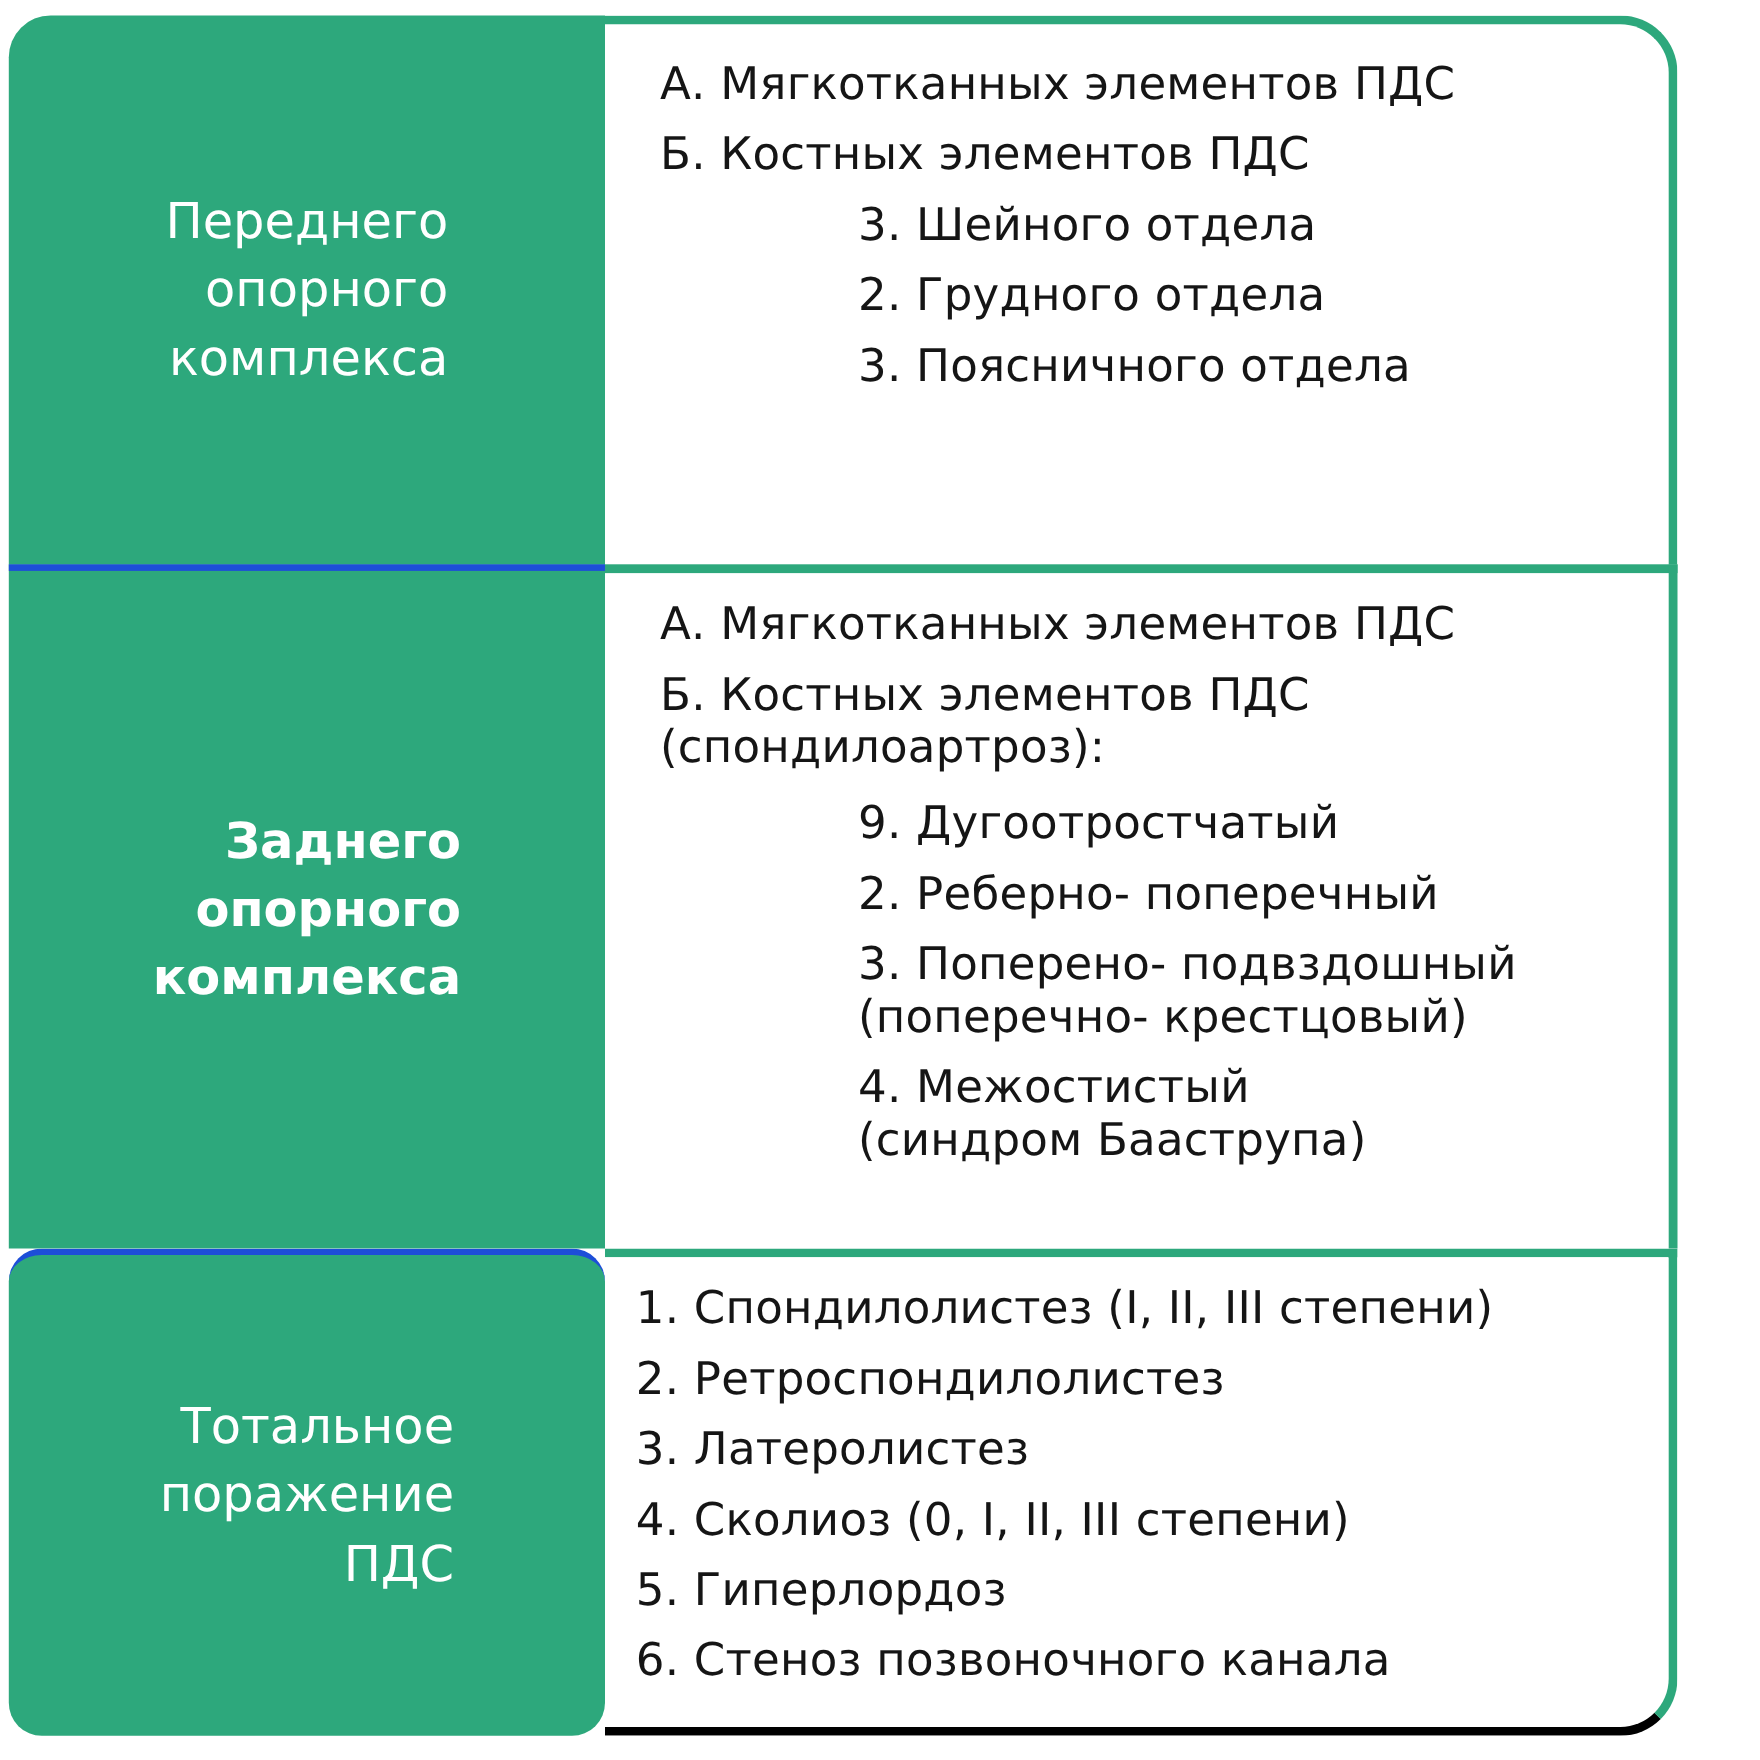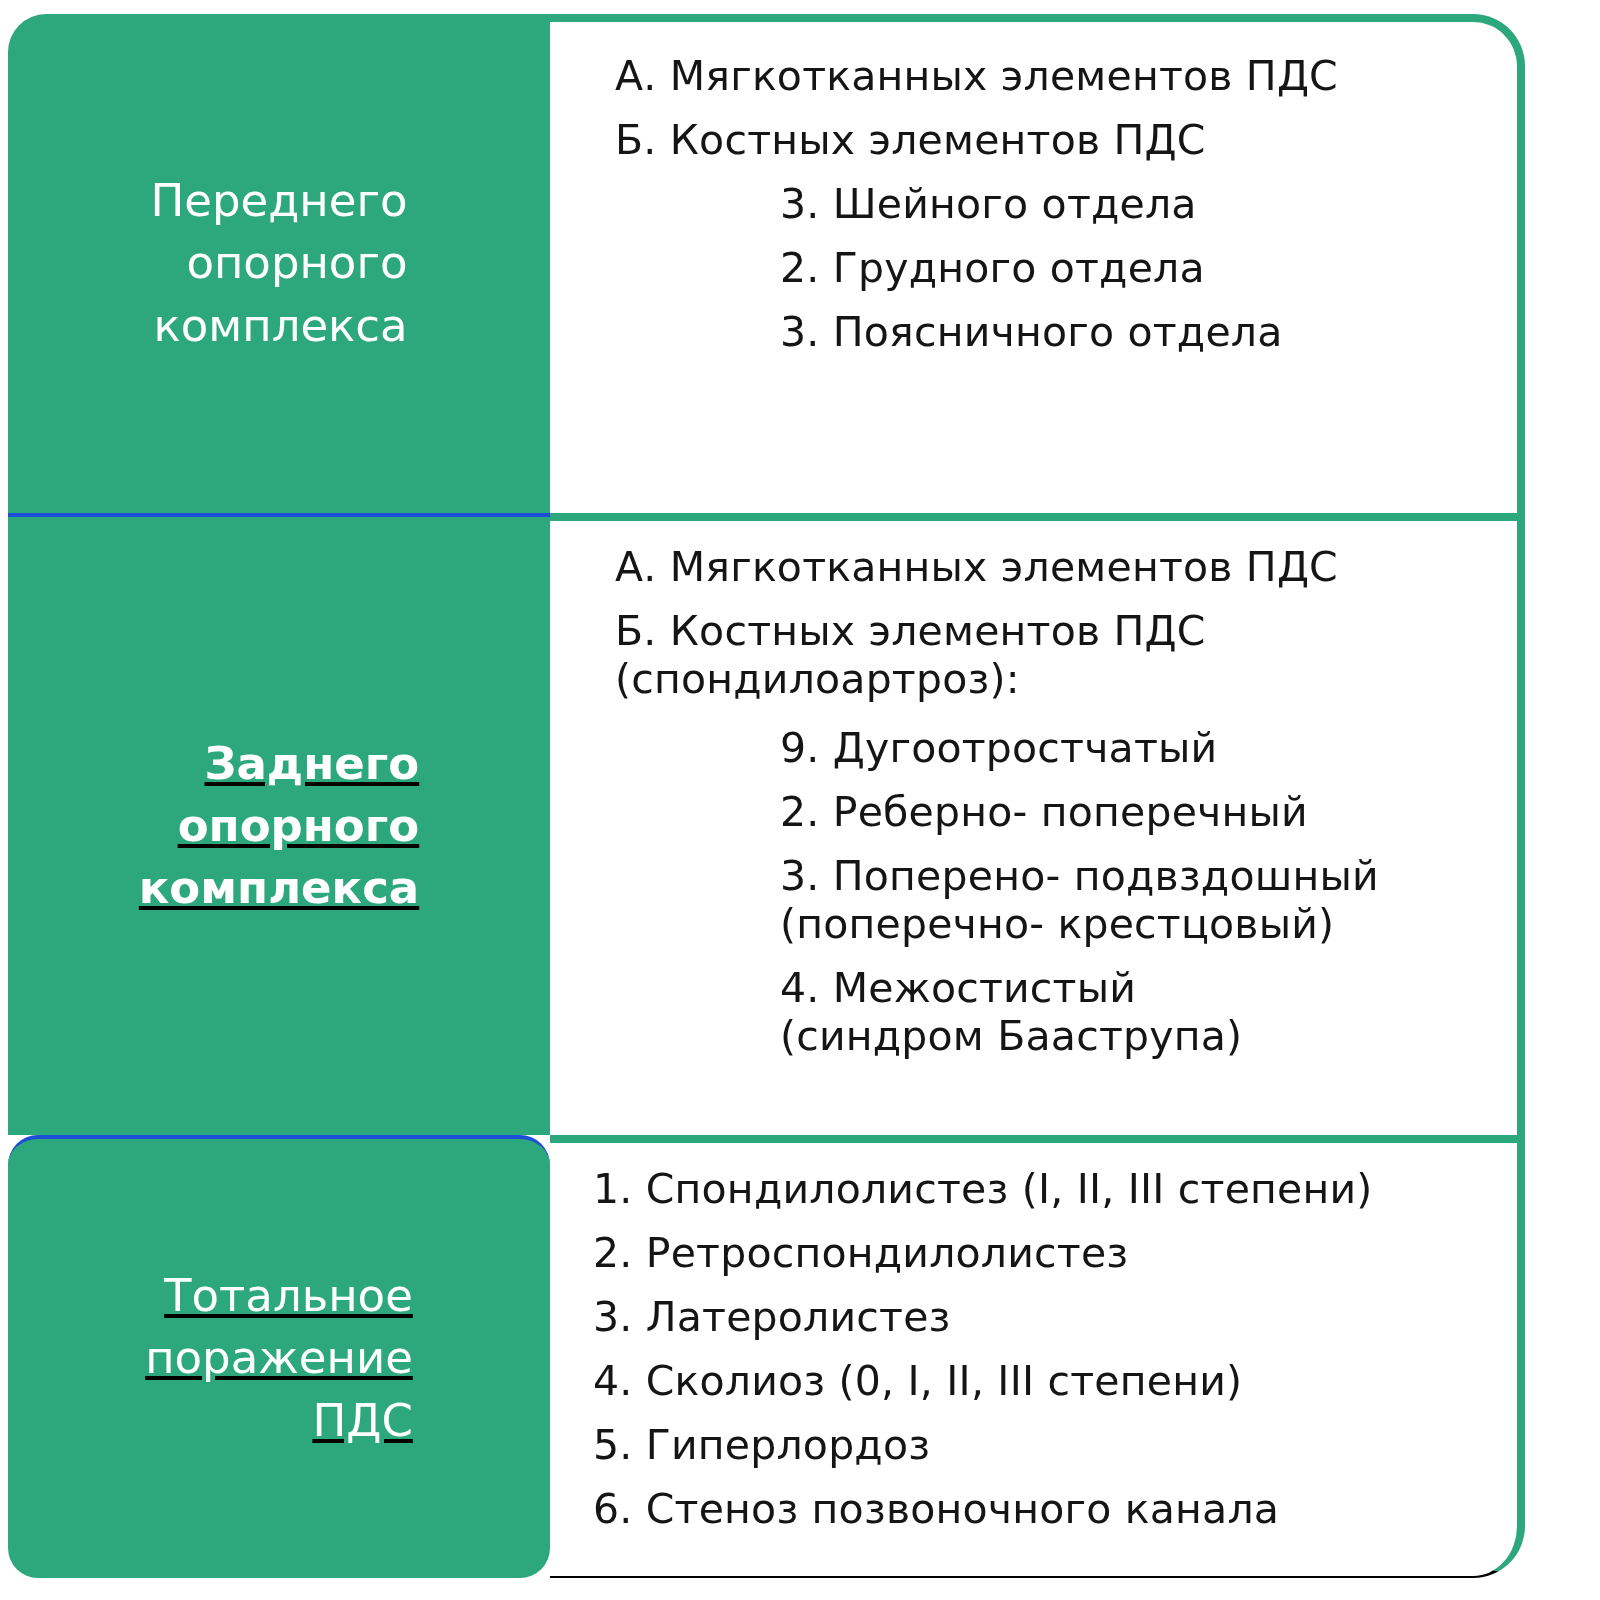--- a/index.html
+++ b/index.html
@@ -20,52 +20,51 @@
     display: grid;
     grid-template-columns: 542px 1fr;
   }
   .cell-left {
     background: #2DA87C;
     display: flex;
     align-items: center;
     justify-content: center;
   }
   .row-1 .cell-left { border-top-left-radius: 38px; }
-  .row-2 .cell-left, .row-3 .cell-left { border-top: 4px solid #1d4ed8; text-decoration: underline; }
+  .row-2 .cell-left, .row-3 .cell-left { border-top: 6px solid #1d4ed8; }
   .row-3 .cell-left { border-bottom-left-radius: 50px; border-radius: 30px; }
   .header {
     color: #ffffff;
     font-size: 45px;
     line-height: 1.38;
     text-align: right;
     white-space: pre-line;
     font-weight: 400;
   }
   .row-2 .header { font-weight: 700; }
   .cell-right {
     background: #ffffff;
     border-top: 8px solid #2DA87C;
     border-right: 8px solid #2DA87C;
     padding: 30px 30px 20px 50px;
     color: #151515;
   }
   .row-1 .cell-right { border-top-right-radius: 52px; }
   .row-2 .cell-right, .row-3 .cell-right { padding-top: 22px; }
   .row-3 .cell-right {
-    border-bottom: 2px solid #000000;
+    border-bottom: 8px solid #000000;
     border-bottom-right-radius: 52px;
     padding-left: 28px;
   }
   .item {
     font-size: 41px;
     line-height: 48px;
     margin-bottom: 16px;
     white-space: pre-line;
     letter-spacing: 0.2px;
-    margin-left: 15px;
   }
   .item.sub { margin-left: 180px; }
   .item.gap-before { margin-top: 21px; }
 </style>
 </head>
 <body>
 
 <div class="table">
 
   <div class="row row-1">

